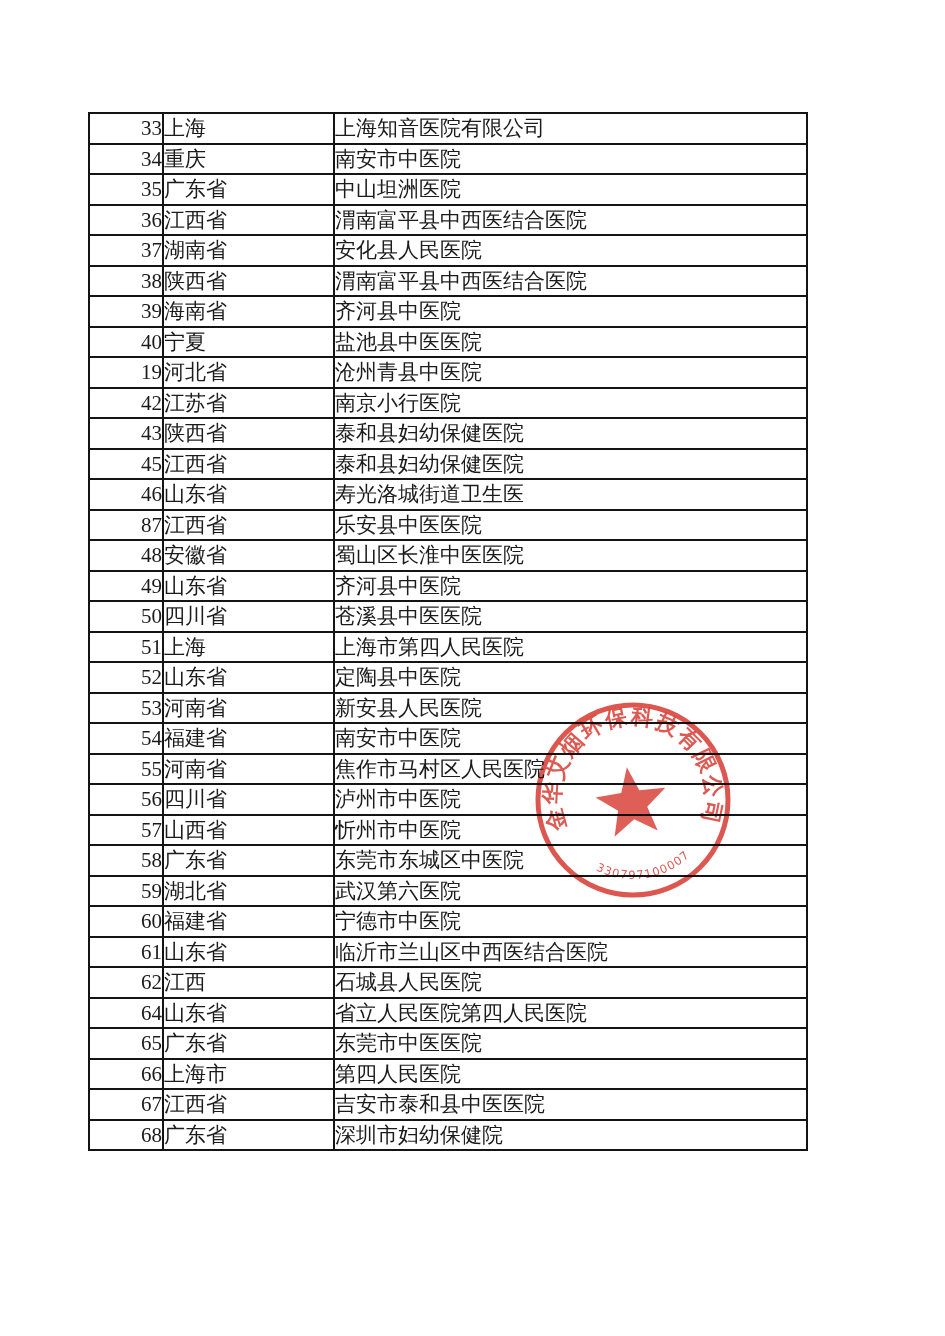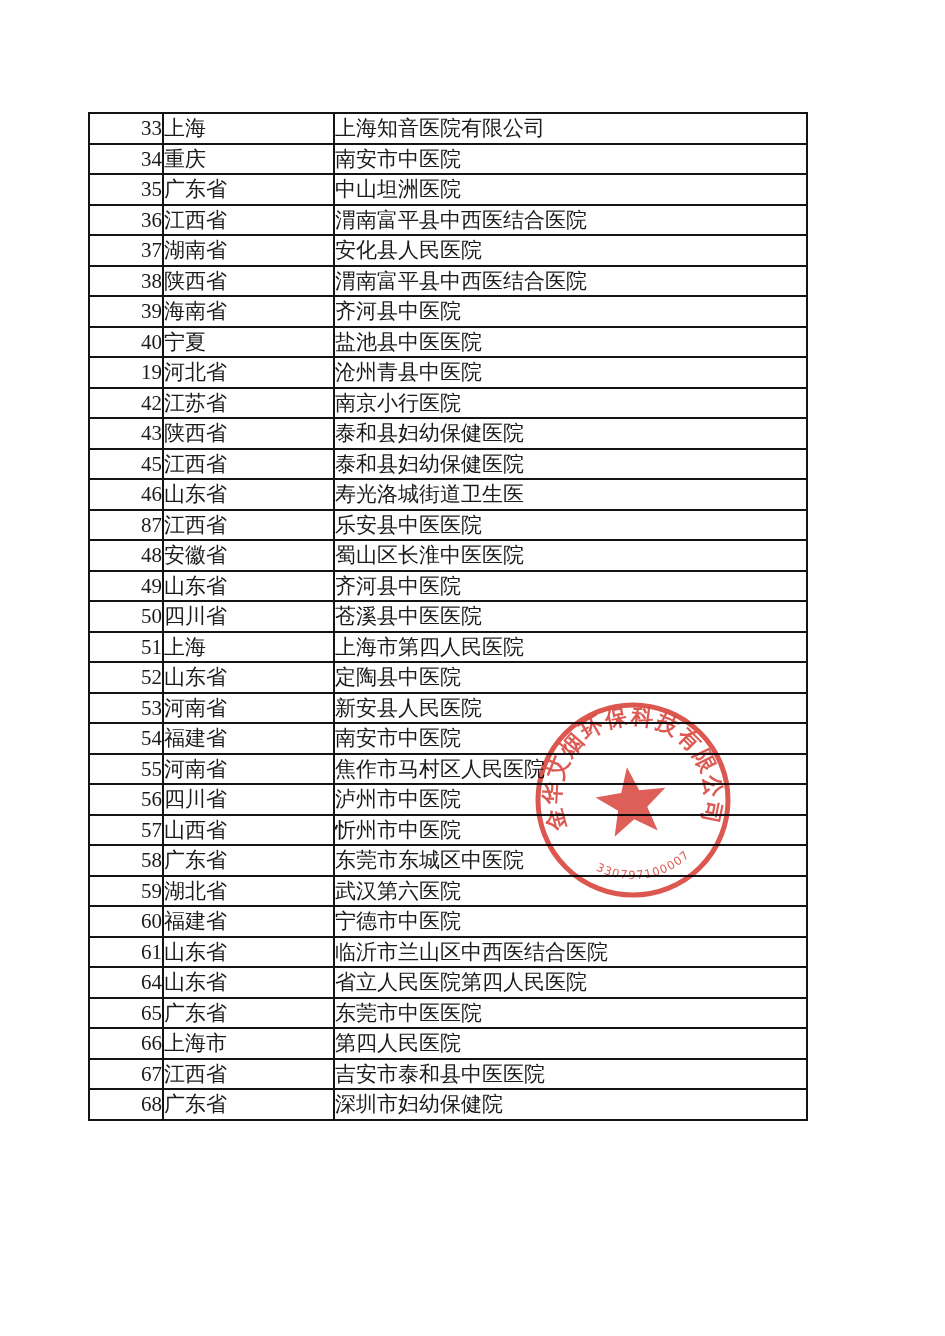--- a/index.html
+++ b/index.html
@@ -200,20 +200,25 @@
         </tr>
         <tr>
           <td class="cell-num">60</td>
           <td class="cell-prov">福建省</td>
           <td class="cell-hosp">宁德市中医院</td>
         </tr>
         <tr>
           <td class="cell-num">61</td>
           <td class="cell-prov">山东省</td>
           <td class="cell-hosp">临沂市兰山区中西医结合医院</td>
+        </tr>
+        <tr>
+          <td class="cell-num">62</td>
+          <td class="cell-prov">江西</td>
+          <td class="cell-hosp">石城县人民医院</td>
         </tr>
         <tr>
           <td class="cell-num">64</td>
           <td class="cell-prov">山东省</td>
           <td class="cell-hosp">省立人民医院第四人民医院</td>
         </tr>
         <tr>
           <td class="cell-num">65</td>
           <td class="cell-prov">广东省</td>
           <td class="cell-hosp">东莞市中医医院</td>

